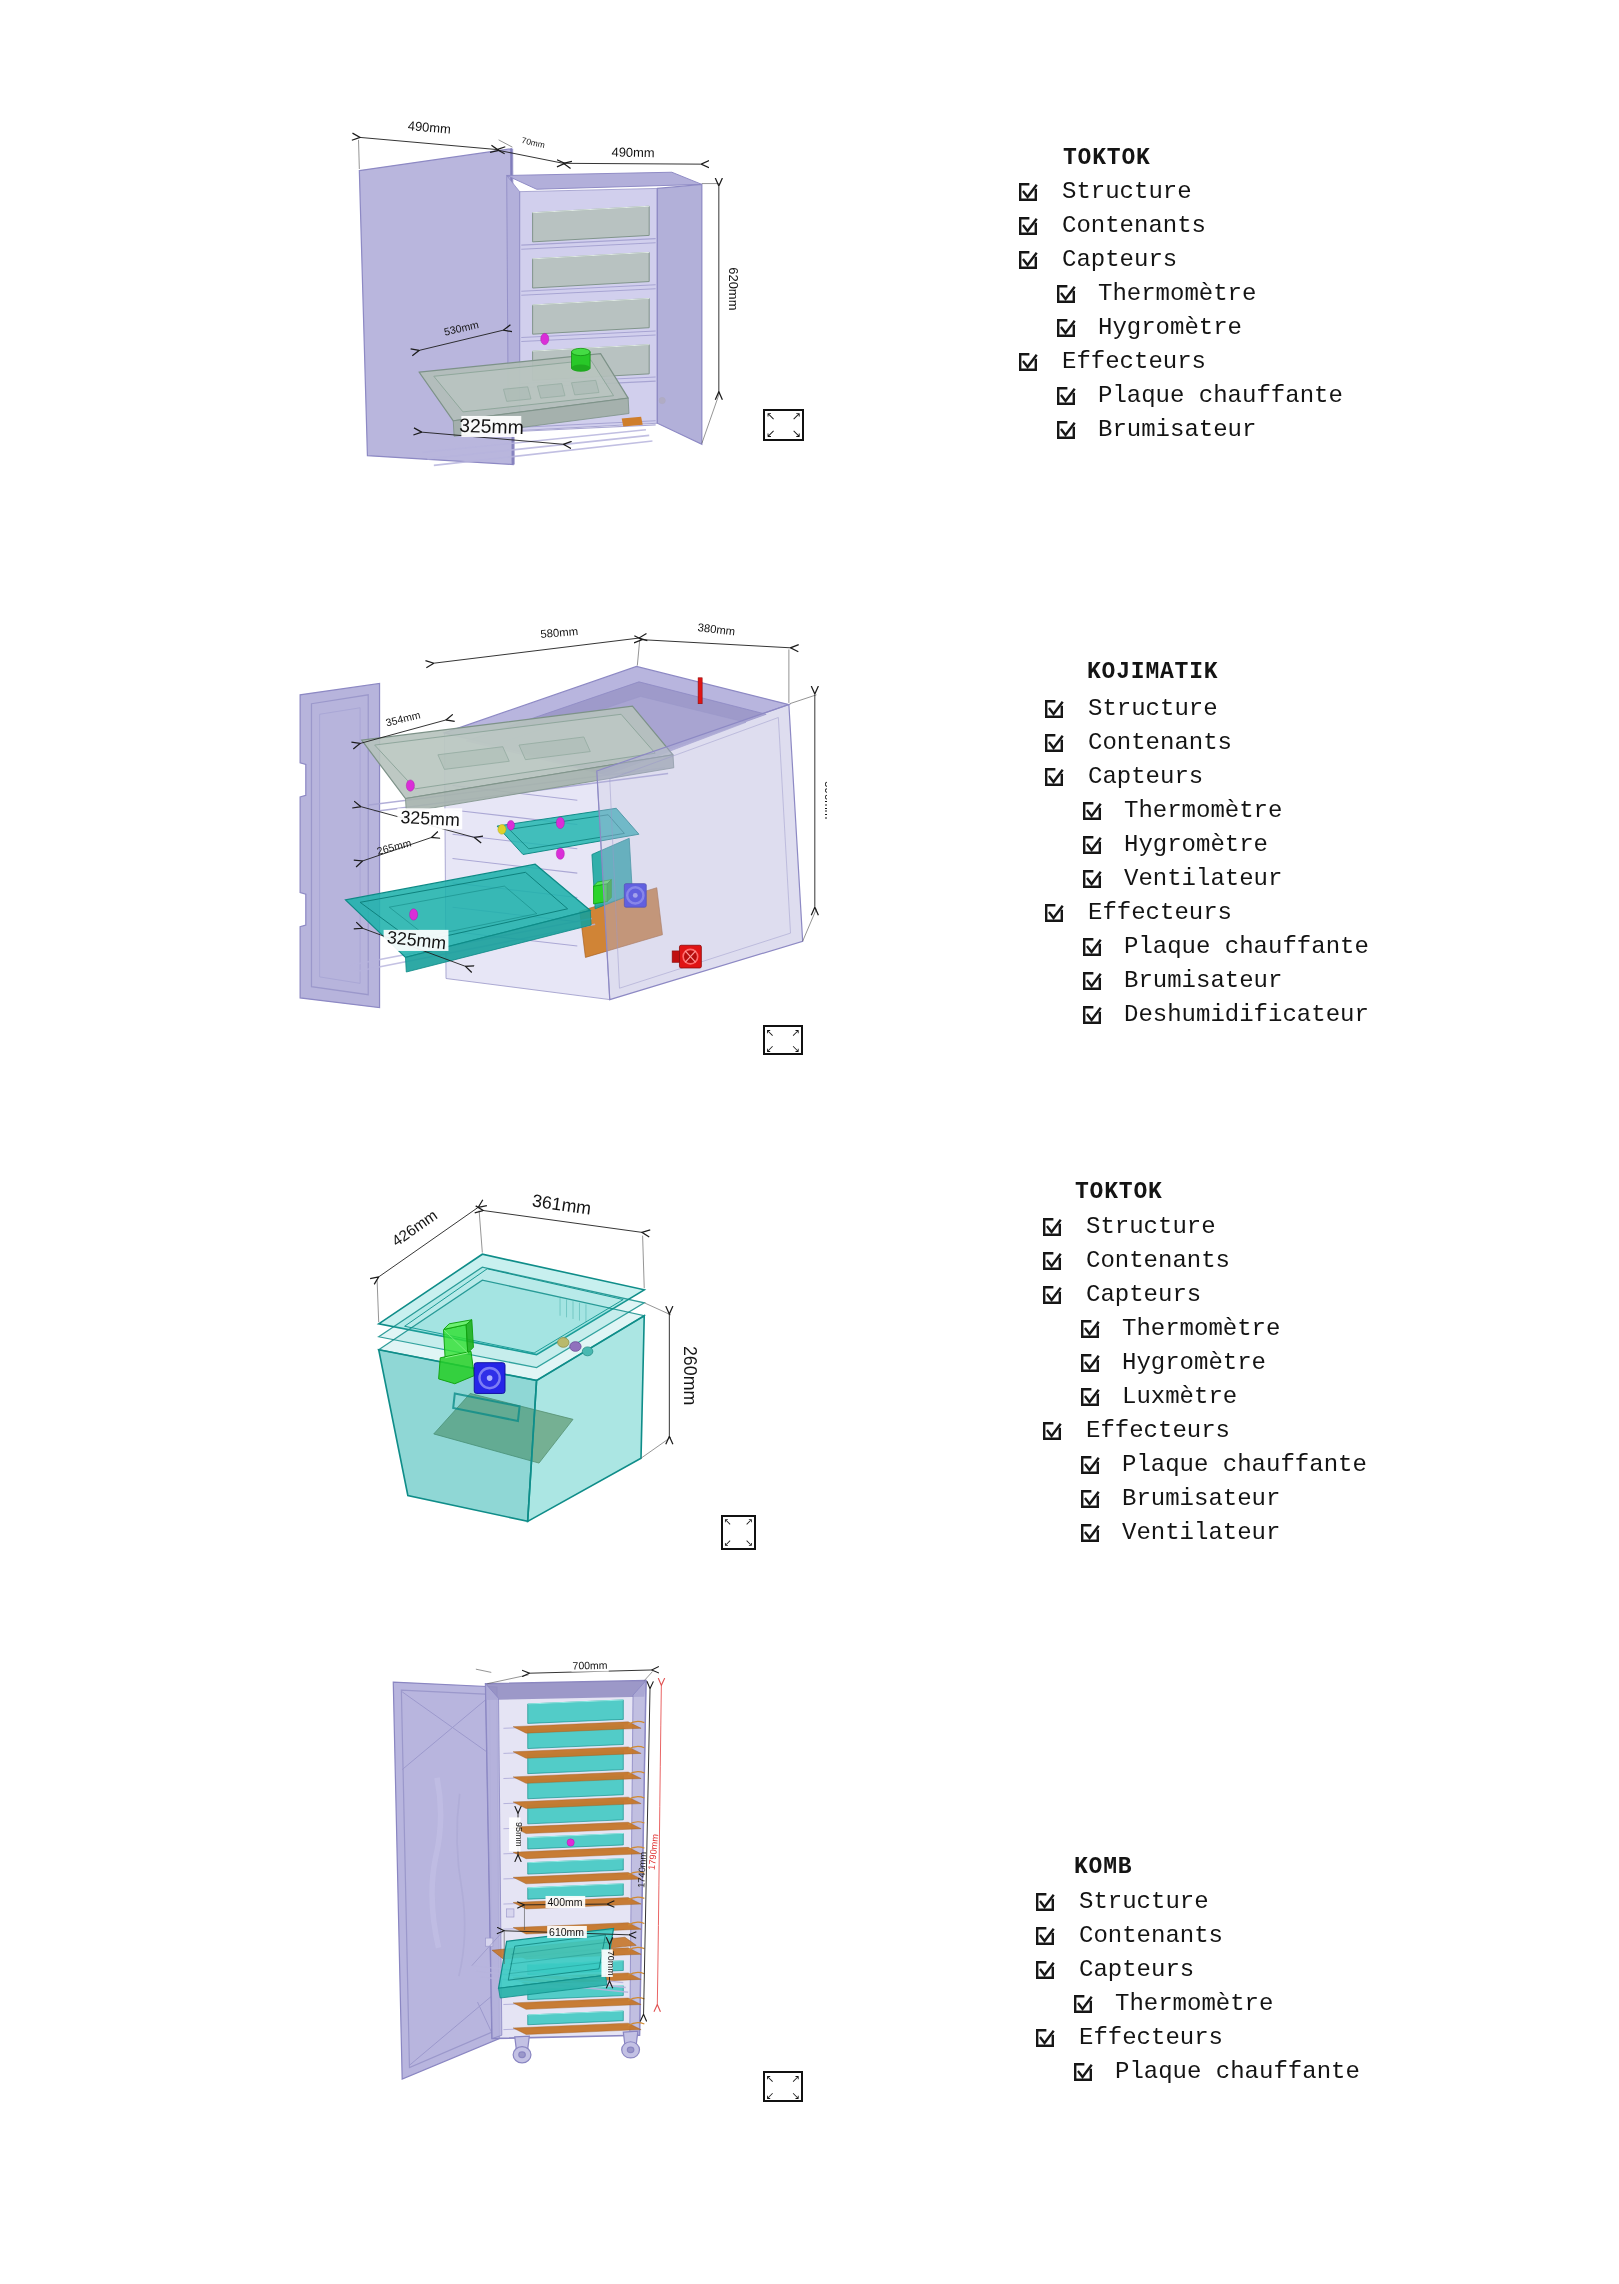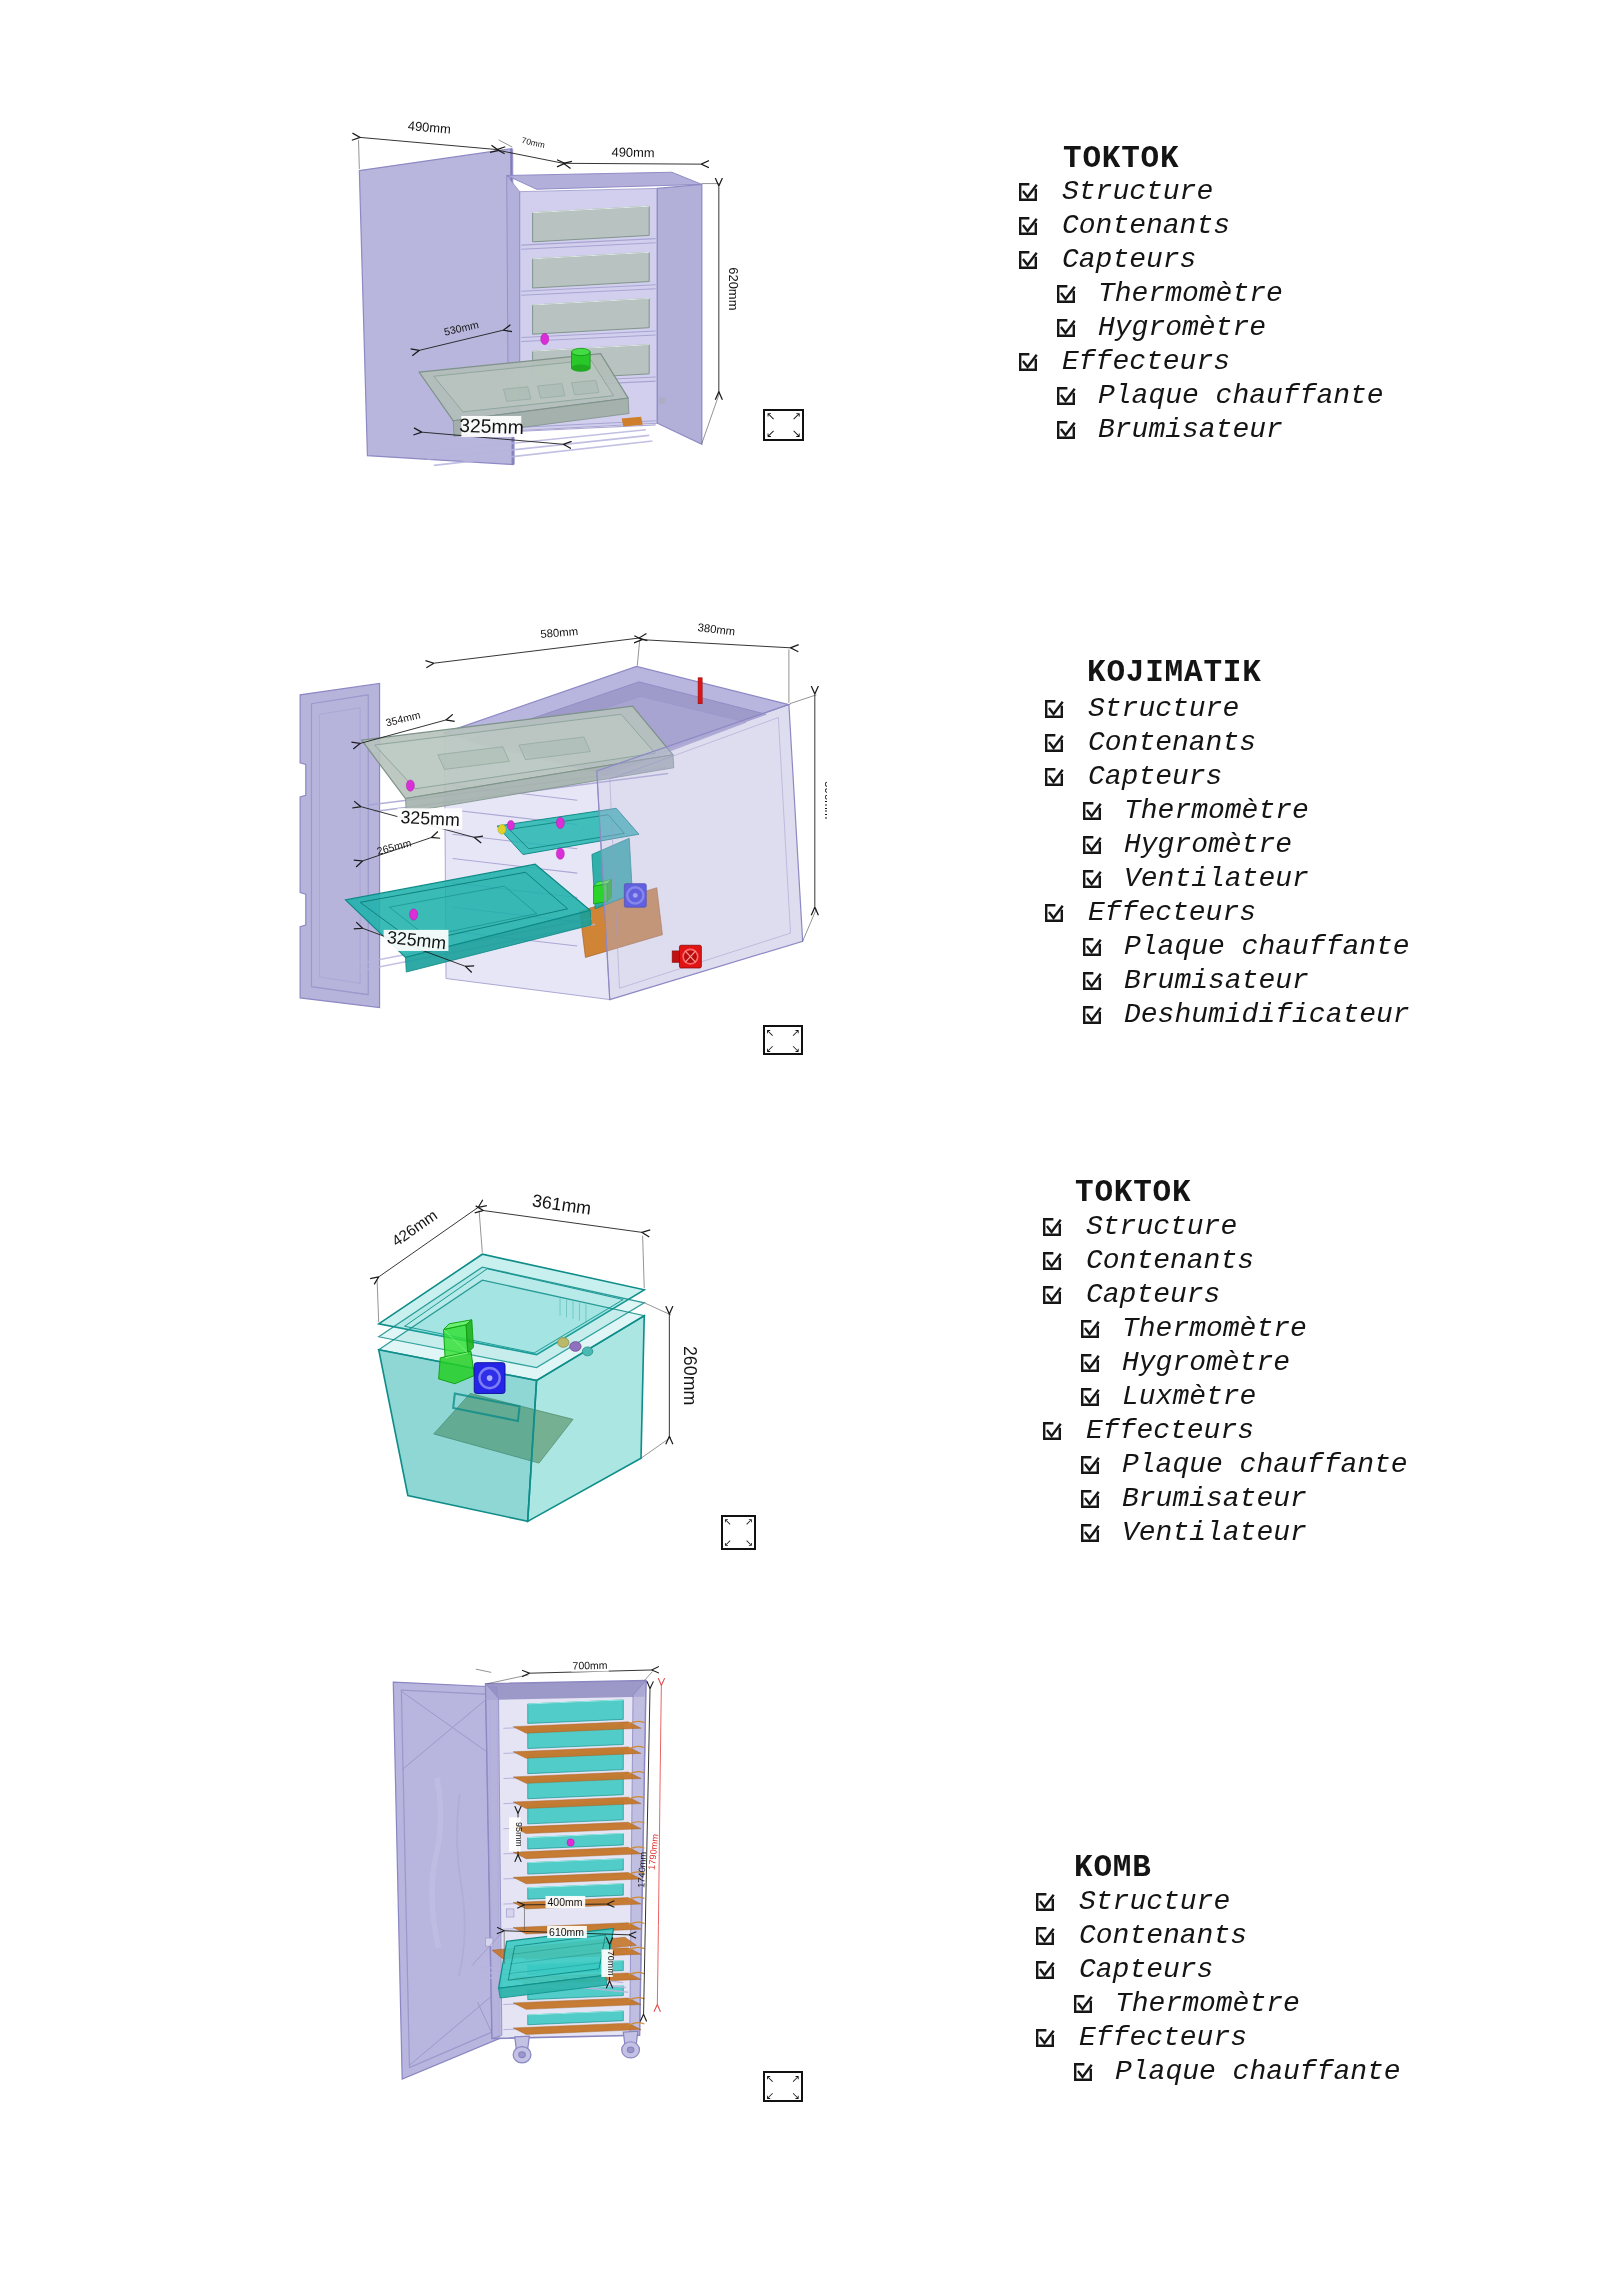--- a/index.html
+++ b/index.html
@@ -1,28 +1,28 @@
 <!DOCTYPE html>
 <html style="font-size:13px"><head>
 <meta charset="utf-8">
 <style>
   html,body{margin:0;padding:0;background:#fff;}
   .page{position:relative;width:1620px;height:2284px;background:#ffffff;overflow:hidden;
         font-family:"Liberation Mono",monospace;color:#141414;}
   svg.drawing{position:absolute;}
   
   .checklist{position:absolute;}
-  .cl-title{font-size:31px;font-weight:700;letter-spacing:0.8px;line-height:29px;}
+  .cl-title{font-size:23px;font-weight:700;letter-spacing:0.8px;line-height:29px;}
   .rows{display:flex;flex-direction:column;}
   .row{height:34px;display:flex;align-items:center;gap:23px;}
   .row.sub{margin-left:38px;gap:21px;}
   .cb{width:22px;height:22px;flex:0 0 22px;}
   .cb svg{width:22px;height:22px;display:block;}
   .bx,.ck{fill:none;stroke:#161616;stroke-width:2.6px;}
-  .lbl{font-size:28px;line-height:1;white-space:pre;font-style:italic;}
+  .lbl{font-size:24px;line-height:1;white-space:pre;}
   
   .dim line,.dim path{stroke:#1c1c1c;stroke-width:1.1;fill:none;}
   .dim .ext{stroke:#5a5a5a;stroke-width:0.8;}
   .dim text{fill:#141414;font-family:"Liberation Sans",sans-serif;text-anchor:middle;}
   .dimr path{stroke:#e86060;stroke-width:1.2;fill:none;}
   .dimr text{fill:#e03131;font-family:"Liberation Sans",sans-serif;text-anchor:middle;}
   .wbg{fill:#ffffff;opacity:0.92;}
   
   .expand-icon{position:absolute;border:2.4px solid #111;background:#fff;box-sizing:border-box;}
   .expand-icon .a{position:absolute;line-height:1;color:#111;font-family:"DejaVu Sans",sans-serif;}

